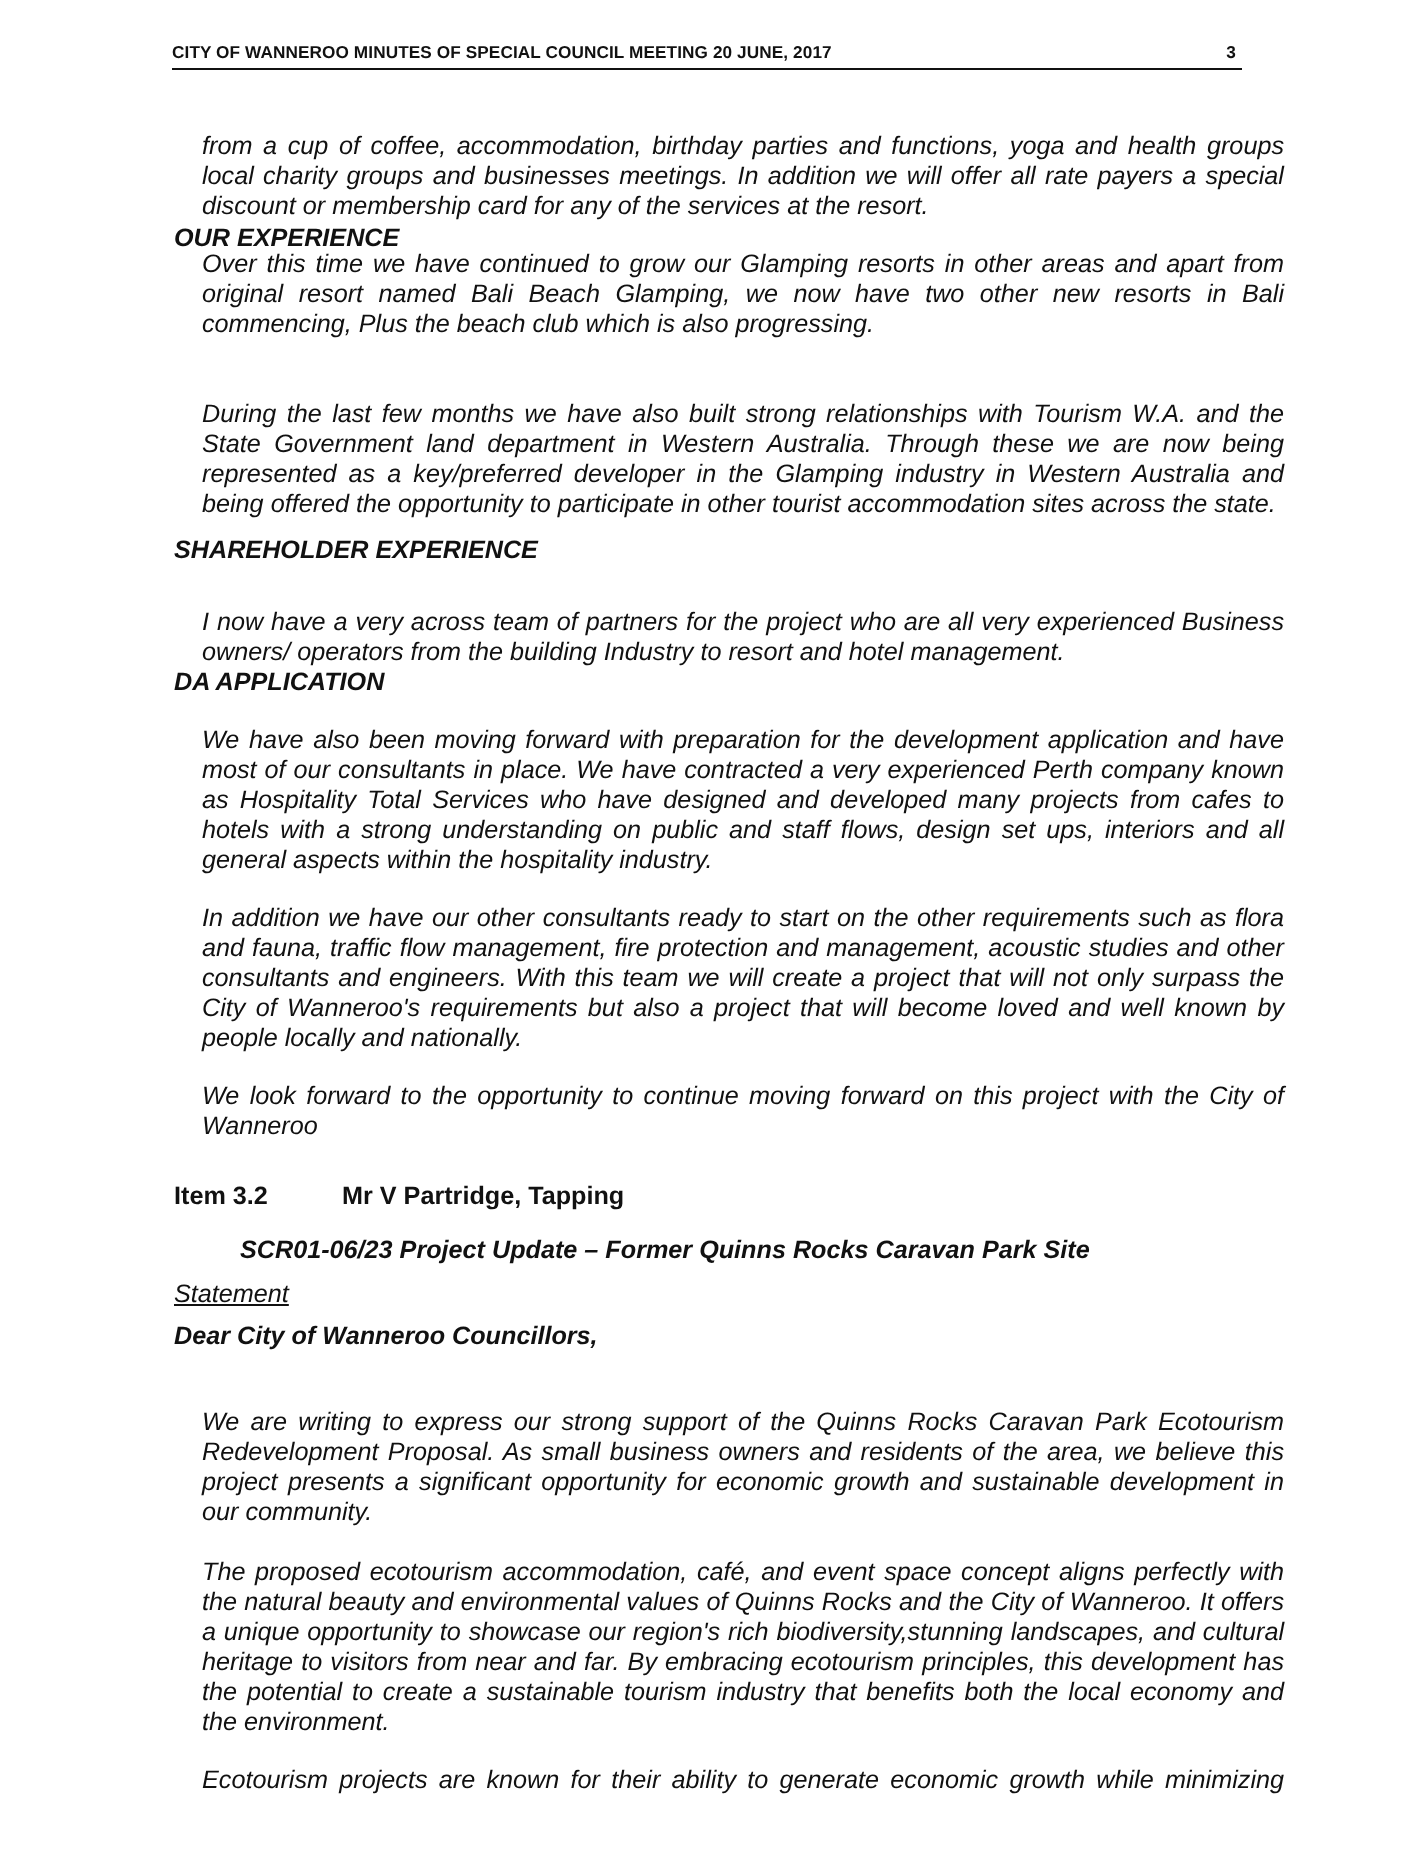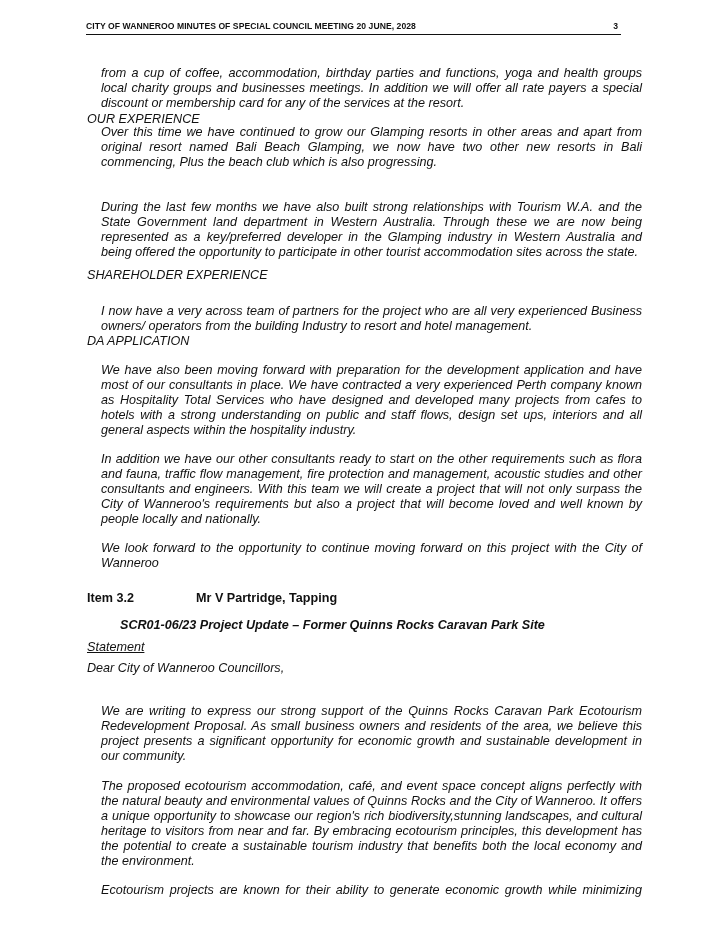--- a/index.html
+++ b/index.html
@@ -40,30 +40,30 @@
       text-align: justify;
       margin: 14px;
     }
     .heading-it {
       position: absolute;
       left: 87px;
       font-style: italic;
       font-size: 12.6px;
       line-height: 15.1px;
       margin: 0;
+      font-weight: bold;
     }
     .item-row {
       position: absolute;
       left: 87px;
       top: 590px;
       font-weight: bold;
       font-size: 12.6px;
       line-height: 16px;
       display: flex;
-      gap: 25px;
     }
     .item-row .num { width: 84px; }
     .item-title {
       position: absolute;
       left: 87px;
       top: 617px;
       font-weight: bold;
       font-style: italic;
       font-size: 12.6px;
       line-height: 16px;
@@ -76,21 +76,21 @@
       font-style: italic;
       font-size: 12.6px;
       line-height: 16px;
       text-decoration: underline;
     }
   </style>
 </head>
 <body>
 
 <div class="header">
-  <span>CITY OF WANNEROO MINUTES OF SPECIAL COUNCIL MEETING 20 JUNE, 2028</span>
+  <span>CITY OF WANNEROO MINUTES OF SPECIAL COUNCIL MEETING 20 JUNE, 2017</span>
   <span class="pn">3</span>
 </div>
 
 <p class="para" style="top:52px;">from a cup of coffee, accommodation, birthday parties and functions, yoga and health groups local charity groups and businesses meetings. In addition we will offer all rate payers a special discount or membership card for any of the services at the resort.</p>
 
 <p class="heading-it" style="top:112px;">OUR EXPERIENCE</p>
 <p class="para" style="top:111px;">Over this time we have continued to grow our Glamping resorts in other areas and apart from original resort named Bali Beach Glamping, we now have two other new resorts in Bali commencing,  Plus the beach club which is also progressing.</p>
 
 <p class="para" style="top:186px;">During the last few months we have also built strong relationships with Tourism W.A. and the State Government land department in Western Australia. Through these we are now being represented as a key/preferred developer in the Glamping industry in Western Australia and being offered the opportunity to participate in other tourist accommodation sites across the state.</p>
 

